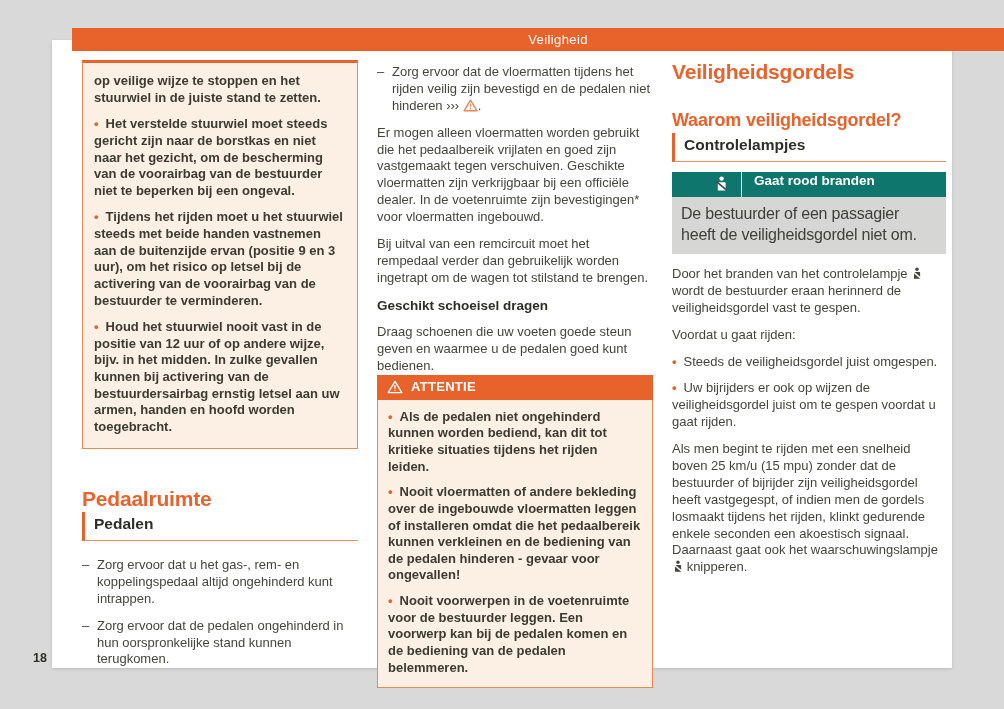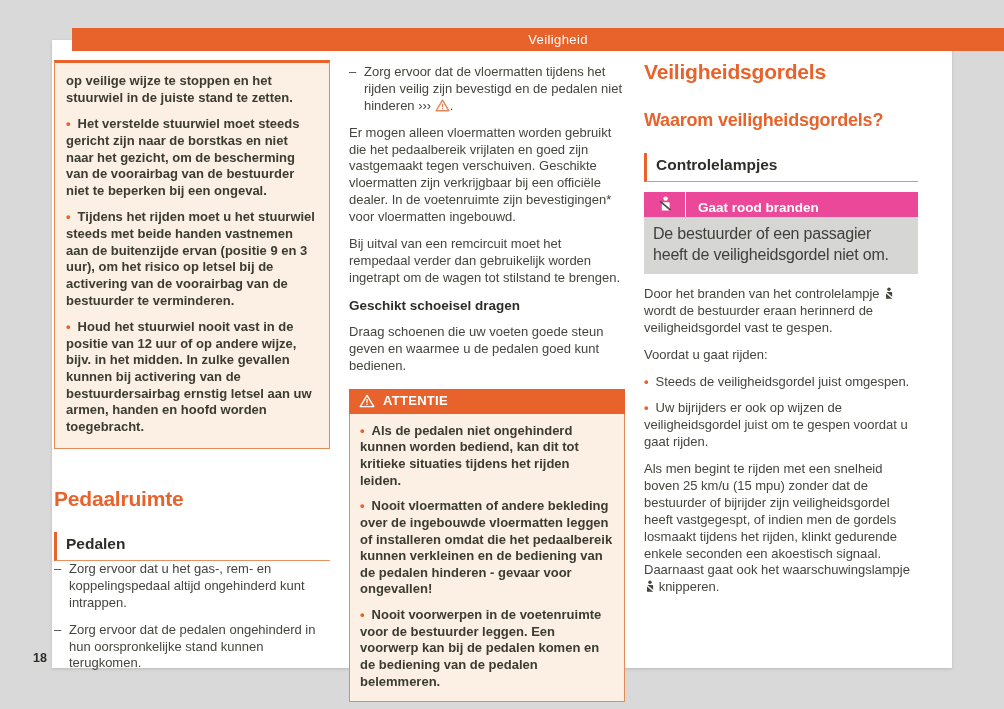--- a/index.html
+++ b/index.html
@@ -21,21 +21,21 @@
     background:#e8632b; color:#fff;
     font-size:13px; font-weight:normal; letter-spacing:.4px;
     display:flex; align-items:center; justify-content:center;
     z-index:2;
   }
   .page-num {
     position:absolute; left:33px; top:651px;
     font-size:12.5px; font-weight:bold; color:#2c2c28;
   }
   .content {
-    position:absolute; left:54px; top:40px; width:864px; height:628px;
+    position:absolute; left:82px; top:40px; width:864px; height:628px;
     display:flex; justify-content:space-between;
   }
   .col { width:276px; font-size:13px; line-height:1.3; }
   .col-3 { width:274px; }
 
   
   .warnbox {
     margin-top:20px;
     background:#fcefe3;
     border:1.5px solid #e58a54;
@@ -69,38 +69,38 @@
   .dash { padding-left:15px; }
   .dash::before {
     content:"\2013";
     display:inline-block; width:15px; margin-left:-15px;
   }
   .col p + p, .col .sp { margin-top:10px; }
 
   .bold-h { font-weight:bold; color:#2e2e29; font-size:13.5px; }
 
   
-  .attn { margin-top:14px; }
+  .attn { }
   .attn-head {
     background:#e8632b; color:#fff;
     font-weight:bold; font-size:13px; letter-spacing:.3px;
     padding:4px 10px; display:flex; align-items:center; gap:8px;
   }
   .attn-body {
     background:#fcefe3;
     border:1.5px solid #e58a54; border-top:none;
     padding:9px 10px 11px 10px;
     font-weight:bold; color:#3b3b32; line-height:1.28;
   }
   .attn-body p + p { margin-top:9px; }
 
   
   .ind-bar {
-    margin-top:10px; height:25px; background:#ec4899; color:#fff;
-    display:flex; align-items:flex-end;
+    margin-top:10px; height:25px; background:#0f766e; color:#fff;
+    display:flex; align-items:flex-start;padding-left:28px;
   }
   .ind-icon-cell {
     width:42px; height:100%; display:flex; align-items:center; justify-content:center;
     border-right:1px solid #ffffff;
   }
   .ind-label { font-weight:bold; font-size:13.5px; padding-left:12px; }
   .ind-desc {
     background:#d6d6d4; color:#3f3f3a;
     font-size:16px; line-height:1.35; letter-spacing:-.2px;
     padding:6px 9px 8px 9px;
@@ -109,23 +109,23 @@
   .ref-bold { font-weight:bold; color:#2e2e29; }
 
   
   .tri-icon { display:inline-block; vertical-align:-2px; }
   .belt-inline { display:inline-block; vertical-align:-2px; }
 
   .mt6 { margin-top:6px; }
   .mt10 { margin-top:10px; }
   .mt12 { margin-top:12px; }
   .mt14 { margin-top:14px; }
-  .mt16 { }
+  .mt16 { margin-top:16px; }
   .mt18 { margin-top:18px; }
-  .mt20 { margin-top:20px; }
+  .mt20 { }
   .mt24 { margin-top:24px; }
   .mt36 { margin-top:36px; }
 </style>
 </head>
 <body>
 
 <div class="chapter-bar">
   <span>Veiligheid</span>
 </div>
 
@@ -178,21 +178,21 @@
         <p class="obullet"><span>Als de pedalen niet ongehinderd kunnen worden bediend, kan dit tot kritieke situaties tijdens het rijden leiden.</span></p>
         <p class="obullet"><span>Nooit vloermatten of andere bekleding over de ingebouwde vloermatten leggen of installeren omdat die het pedaalbereik kunnen verkleinen en de bediening van de pedalen hinderen - gevaar voor ongevallen!</span></p>
         <p class="obullet"><span>Nooit voorwerpen in de voetenruimte voor de bestuurder leggen. Een voorwerp kan bij de pedalen komen en de bediening van de pedalen belemmeren.</span></p>
       </div>
     </div>
   </div>
 
   <div class="col col-3">
     <div class="h1-orange mt18">Veiligheidsgordels</div>
 
-    <div class="h2-orange mt24">Waarom veiligheidsgordels?</div>
+    <div class="h2-orange mt24">Waarom veiligheidsgordel?</div>
 
     <div class="h-rule mt20">Controlelampjes</div>
 
     <div class="ind-bar">
       <div class="ind-icon-cell">
         <svg width="14" height="16" viewBox="0 0 14 16">
             <circle cx="7.6" cy="2.6" r="2.2" fill="#ffffff"></circle>
             <path d="M3.8 6.2 H10.6 Q11.6 6.2 11.6 7.2 V14.6 H3.8 Z" fill="#ffffff"></path>
             <line x1="2.2" y1="5.4" x2="12.6" y2="14.2" stroke="#4b4b48" stroke-width="1.7"></line>
           </svg>

